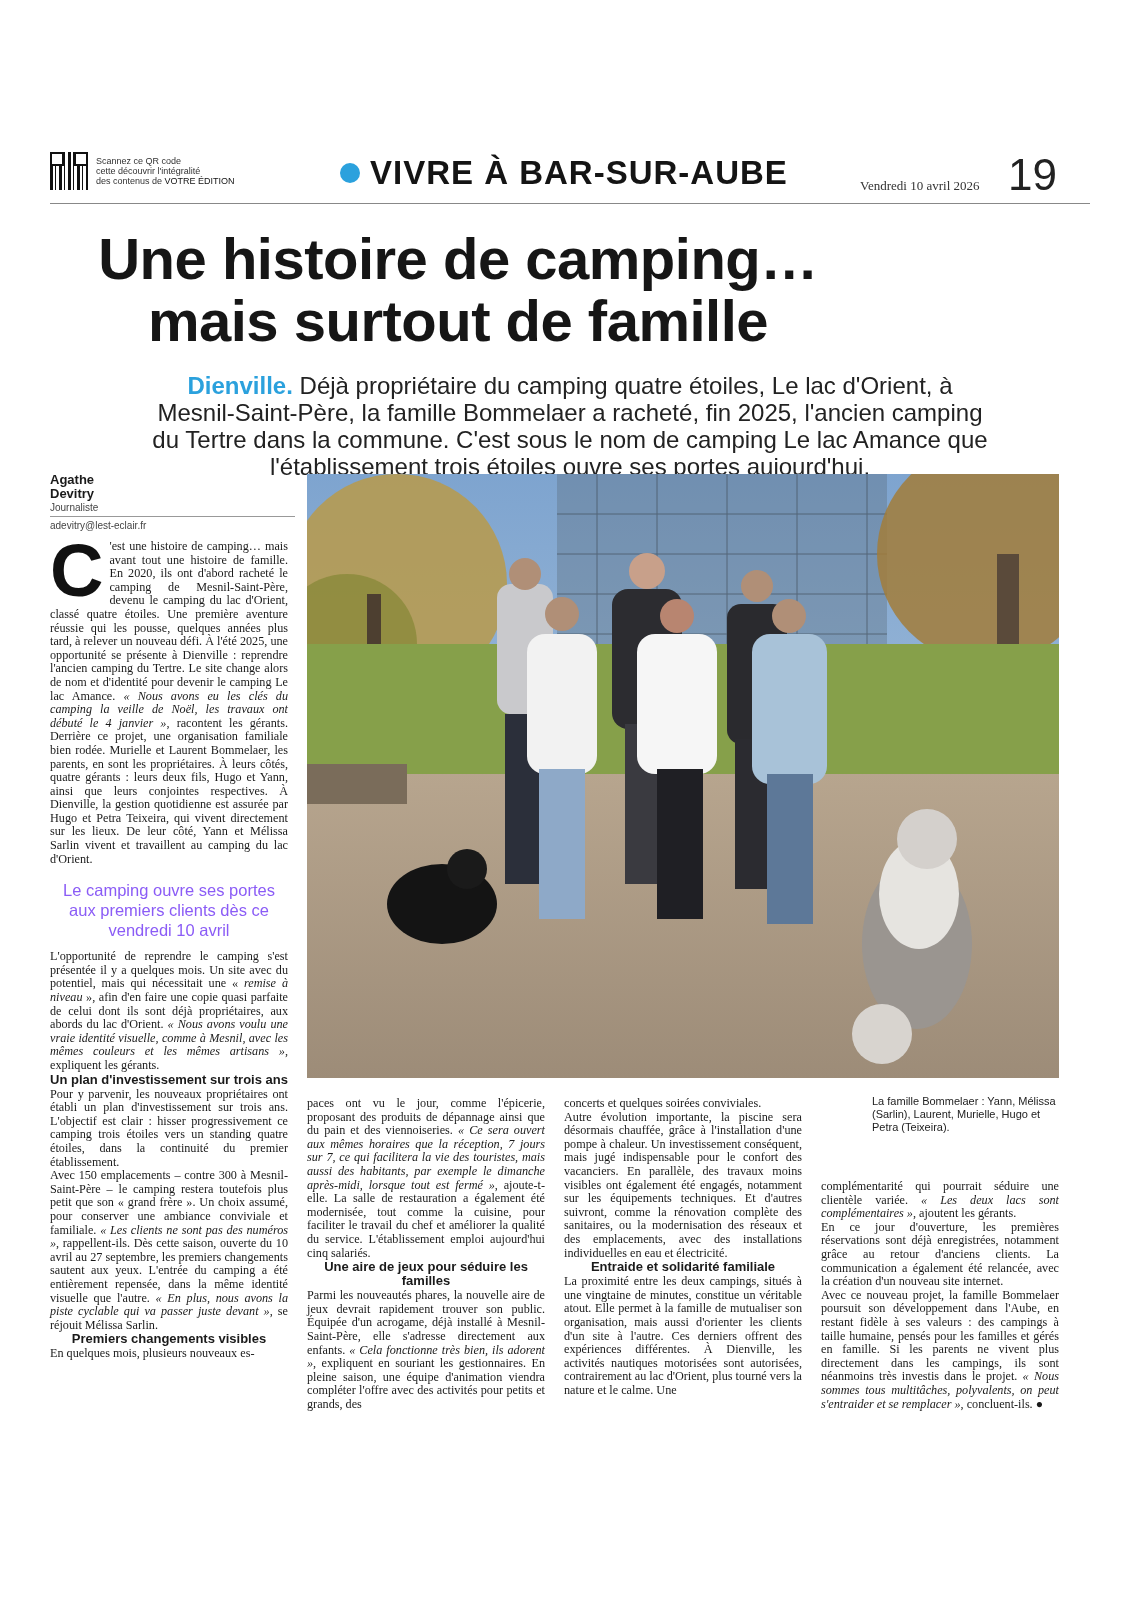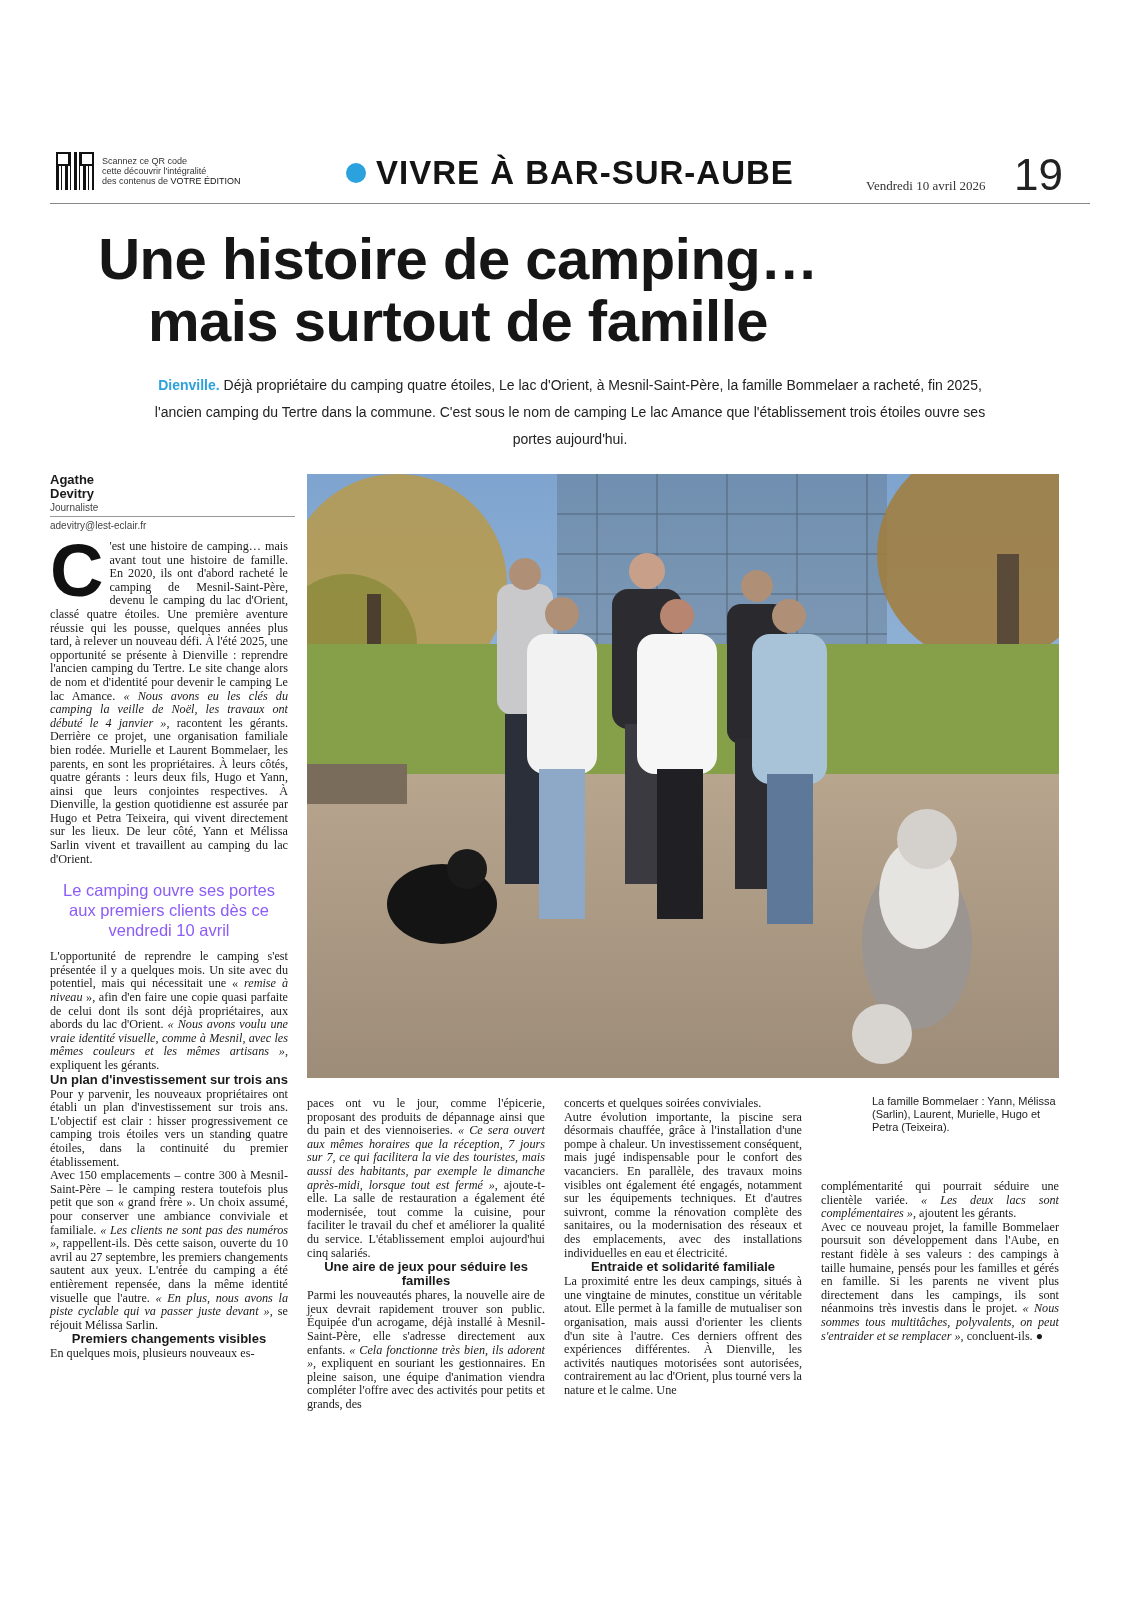--- a/index.html
+++ b/index.html
@@ -1,21 +1,21 @@
 <!DOCTYPE html>
 <html><head>
 <meta charset="utf-8">
 <style>
   html, body { margin:0; padding:0; background:#ffffff; }
   body { width:1140px; height:1614px; position:relative; overflow:hidden; color:#1a1a1a; }
   .serif { font-family: "Liberation Serif", "DejaVu Serif", serif; }
   .sans { font-family: "Liberation Sans", "DejaVu Sans", sans-serif; }
 
   
-  .header { position:absolute; left:56px; top:150px; width:1040px; height:55px; }
+  .header { position:absolute; left:50px; top:150px; width:1040px; height:55px; }
   .qr { position:absolute; left:0; top:2px; width:38px; height:38px;
         background:
           repeating-linear-gradient(90deg,#111 0 3px,#fff 3px 5px,#111 5px 6px,#fff 6px 9px),
           #111;
         -webkit-mask: none; }
   .qr::before, .qr::after { content:""; position:absolute; width:10px; height:10px; border:2px solid #111; background:#fff; }
   .qr::before { left:0; top:0; }
   .qr::after { right:0; top:0; }
   .qr-text { position:absolute; left:46px; top:6px; font-size:9px; line-height:10px; color:#333; }
   .qr-text b { font-weight:400; color:#111; }
@@ -23,21 +23,21 @@
   .rubric-dot { width:20px; height:20px; border-radius:50%; background:#2ba1dd; }
   .rubric-label { font-size:33px; font-weight:900; letter-spacing:1px; color:#141414; }
   .date { position:absolute; left:810px; top:28px; font-size:13px; color:#333; }
   .page-num { position:absolute; left:958px; top:0; font-size:44px; font-weight:300; color:#222; }
   .header-rule { position:absolute; left:50px; top:203px; width:1040px; height:1px; background:#888; }
 
   
   .title { position:absolute; left:0; top:228px; width:916px; text-align:center;
            font-size:58px; line-height:62px; font-weight:900; color:#161616; letter-spacing:-0.5px; }
   .lead { position:absolute; left:150px; top:372px; width:840px; text-align:center;
-          font-size:14px; line-height:27px; color:#222; }
+          font-size:24px; line-height:27px; color:#222; }
   .lead .place { color:#2ba1dd; font-weight:700; }
 
   
   .author { position:absolute; left:50px; top:473px; width:245px; }
   .author-name { font-size:13px; font-weight:900; line-height:14px; }
   .author-role { font-size:10px; color:#444; margin-top:1px; padding-bottom:3px; border-bottom:1px solid #999; }
   .author-mail { font-size:10px; color:#444; margin-top:3px; }
 
   .col { position:absolute; font-size:12.2px; line-height:13.6px; text-align:justify; hyphens:auto; }
   .col p { margin:0; }
@@ -173,14 +173,15 @@
 
 <div class="col serif" style="left:564px; top:1097px; width:238px;">
   <p style="text-align:left">concerts et quelques soirées conviviales.</p>
   <p>Autre évolution importante, la piscine sera désormais chauffée, grâce à l'installation d'une pompe à chaleur. Un investissement conséquent, mais jugé indispensable pour le confort des vacanciers. En parallèle, des travaux moins visibles ont également été engagés, notamment sur les équipements techniques. Et d'autres suivront, comme la rénovation complète des sanitaires, ou la modernisation des réseaux et des emplacements, avec des installations individuelles en eau et électricité.</p>
   <div class="subhead">Entraide et solidarité familiale</div>
   <p>La proximité entre les deux campings, situés à une vingtaine de minutes, constitue un véritable atout. Elle permet à la famille de mutualiser son organisation, mais aussi d'orienter les clients d'un site à l'autre. Ces derniers offrent des expériences différentes. À Dienville, les activités nautiques motorisées sont autorisées, contrairement au lac d'Orient, plus tourné vers la nature et le calme. Une</p>
 </div>
 
 <div class="col serif" style="left:821px; top:1180px; width:238px;">
   <p><span>complémentarité qui pourrait séduire une clientèle variée. </span><i>« Les deux lacs sont complémentaires »</i><span>, ajoutent les gérants.</span></p>
+  <p>En ce jour d'ouverture, les premières réservations sont déjà enregistrées, notamment grâce au retour d'anciens clients. La communication a également été relancée, avec la création d'un nouveau site internet.</p>
   <p><span>Avec ce nouveau projet, la famille Bommelaer poursuit son développement dans l'Aube, en restant fidèle à ses valeurs : des campings à taille humaine, pensés pour les familles et gérés en famille. Si les parents ne vivent plus directement dans les campings, ils sont néanmoins très investis dans le projet. </span><i>« Nous sommes tous multitâches, polyvalents, on peut s'entraider et se remplacer »</i><span>, concluent-ils. </span><span>●</span></p>
 </div>
 
 </body></html>

